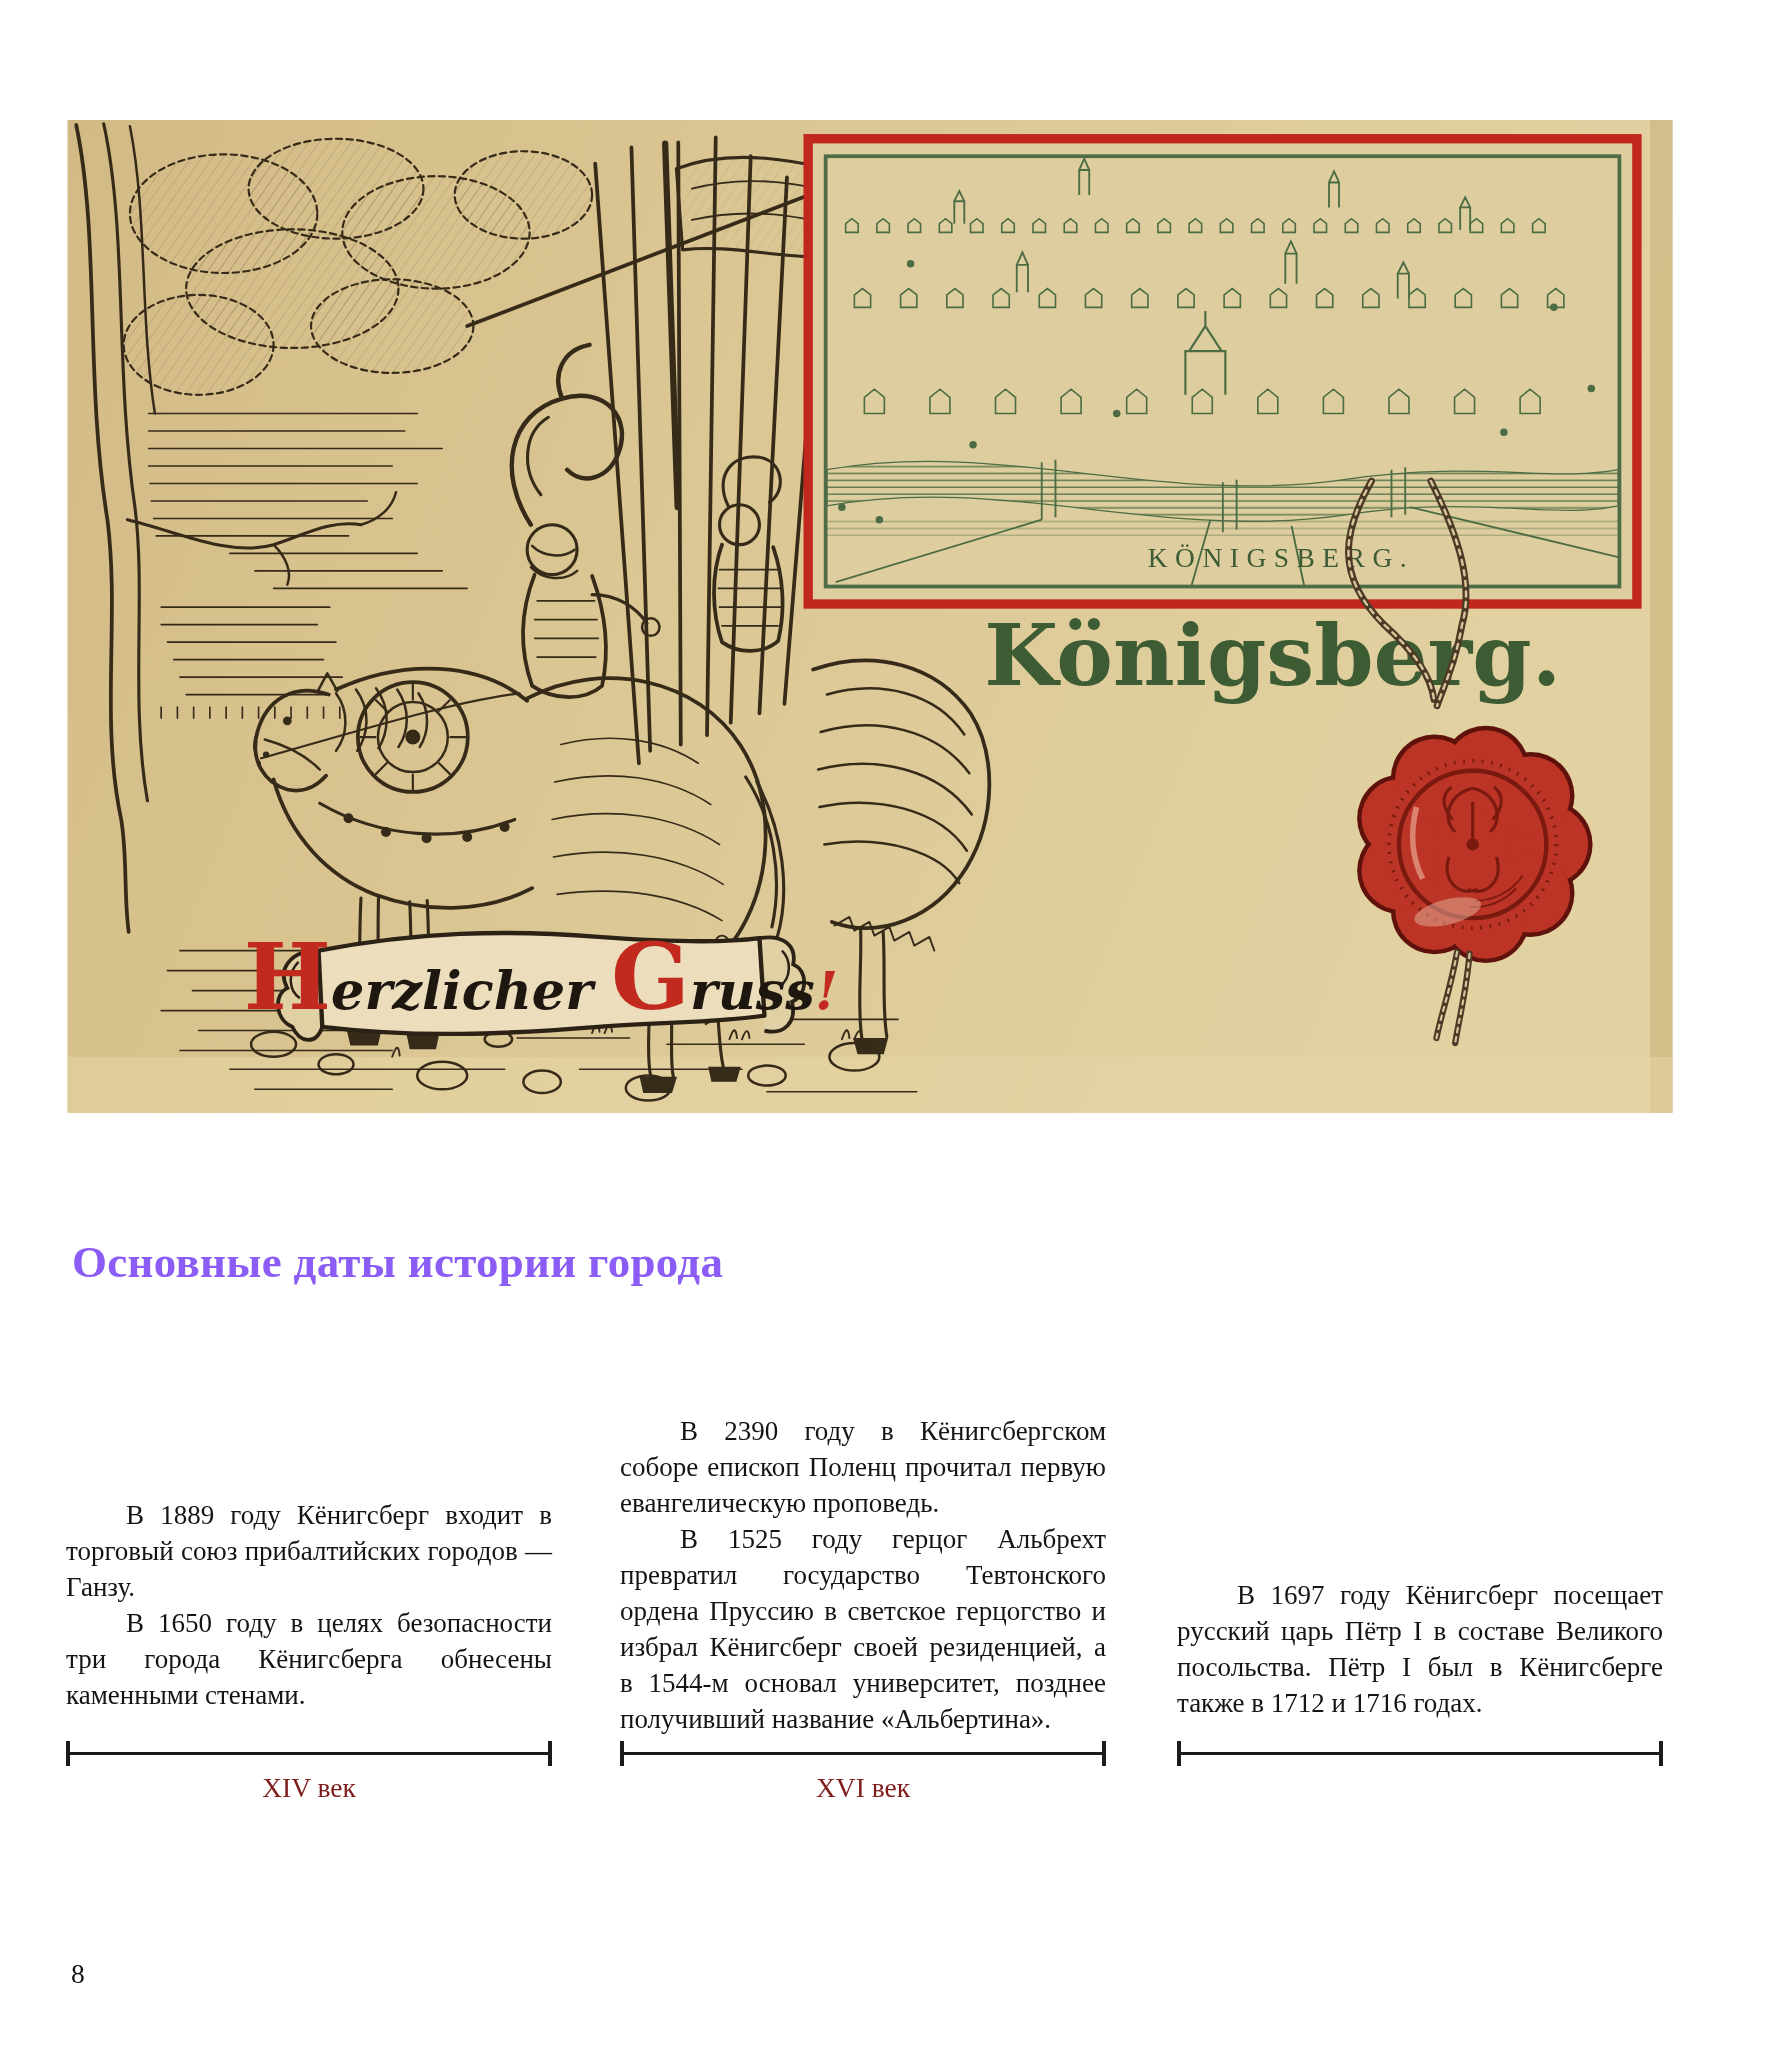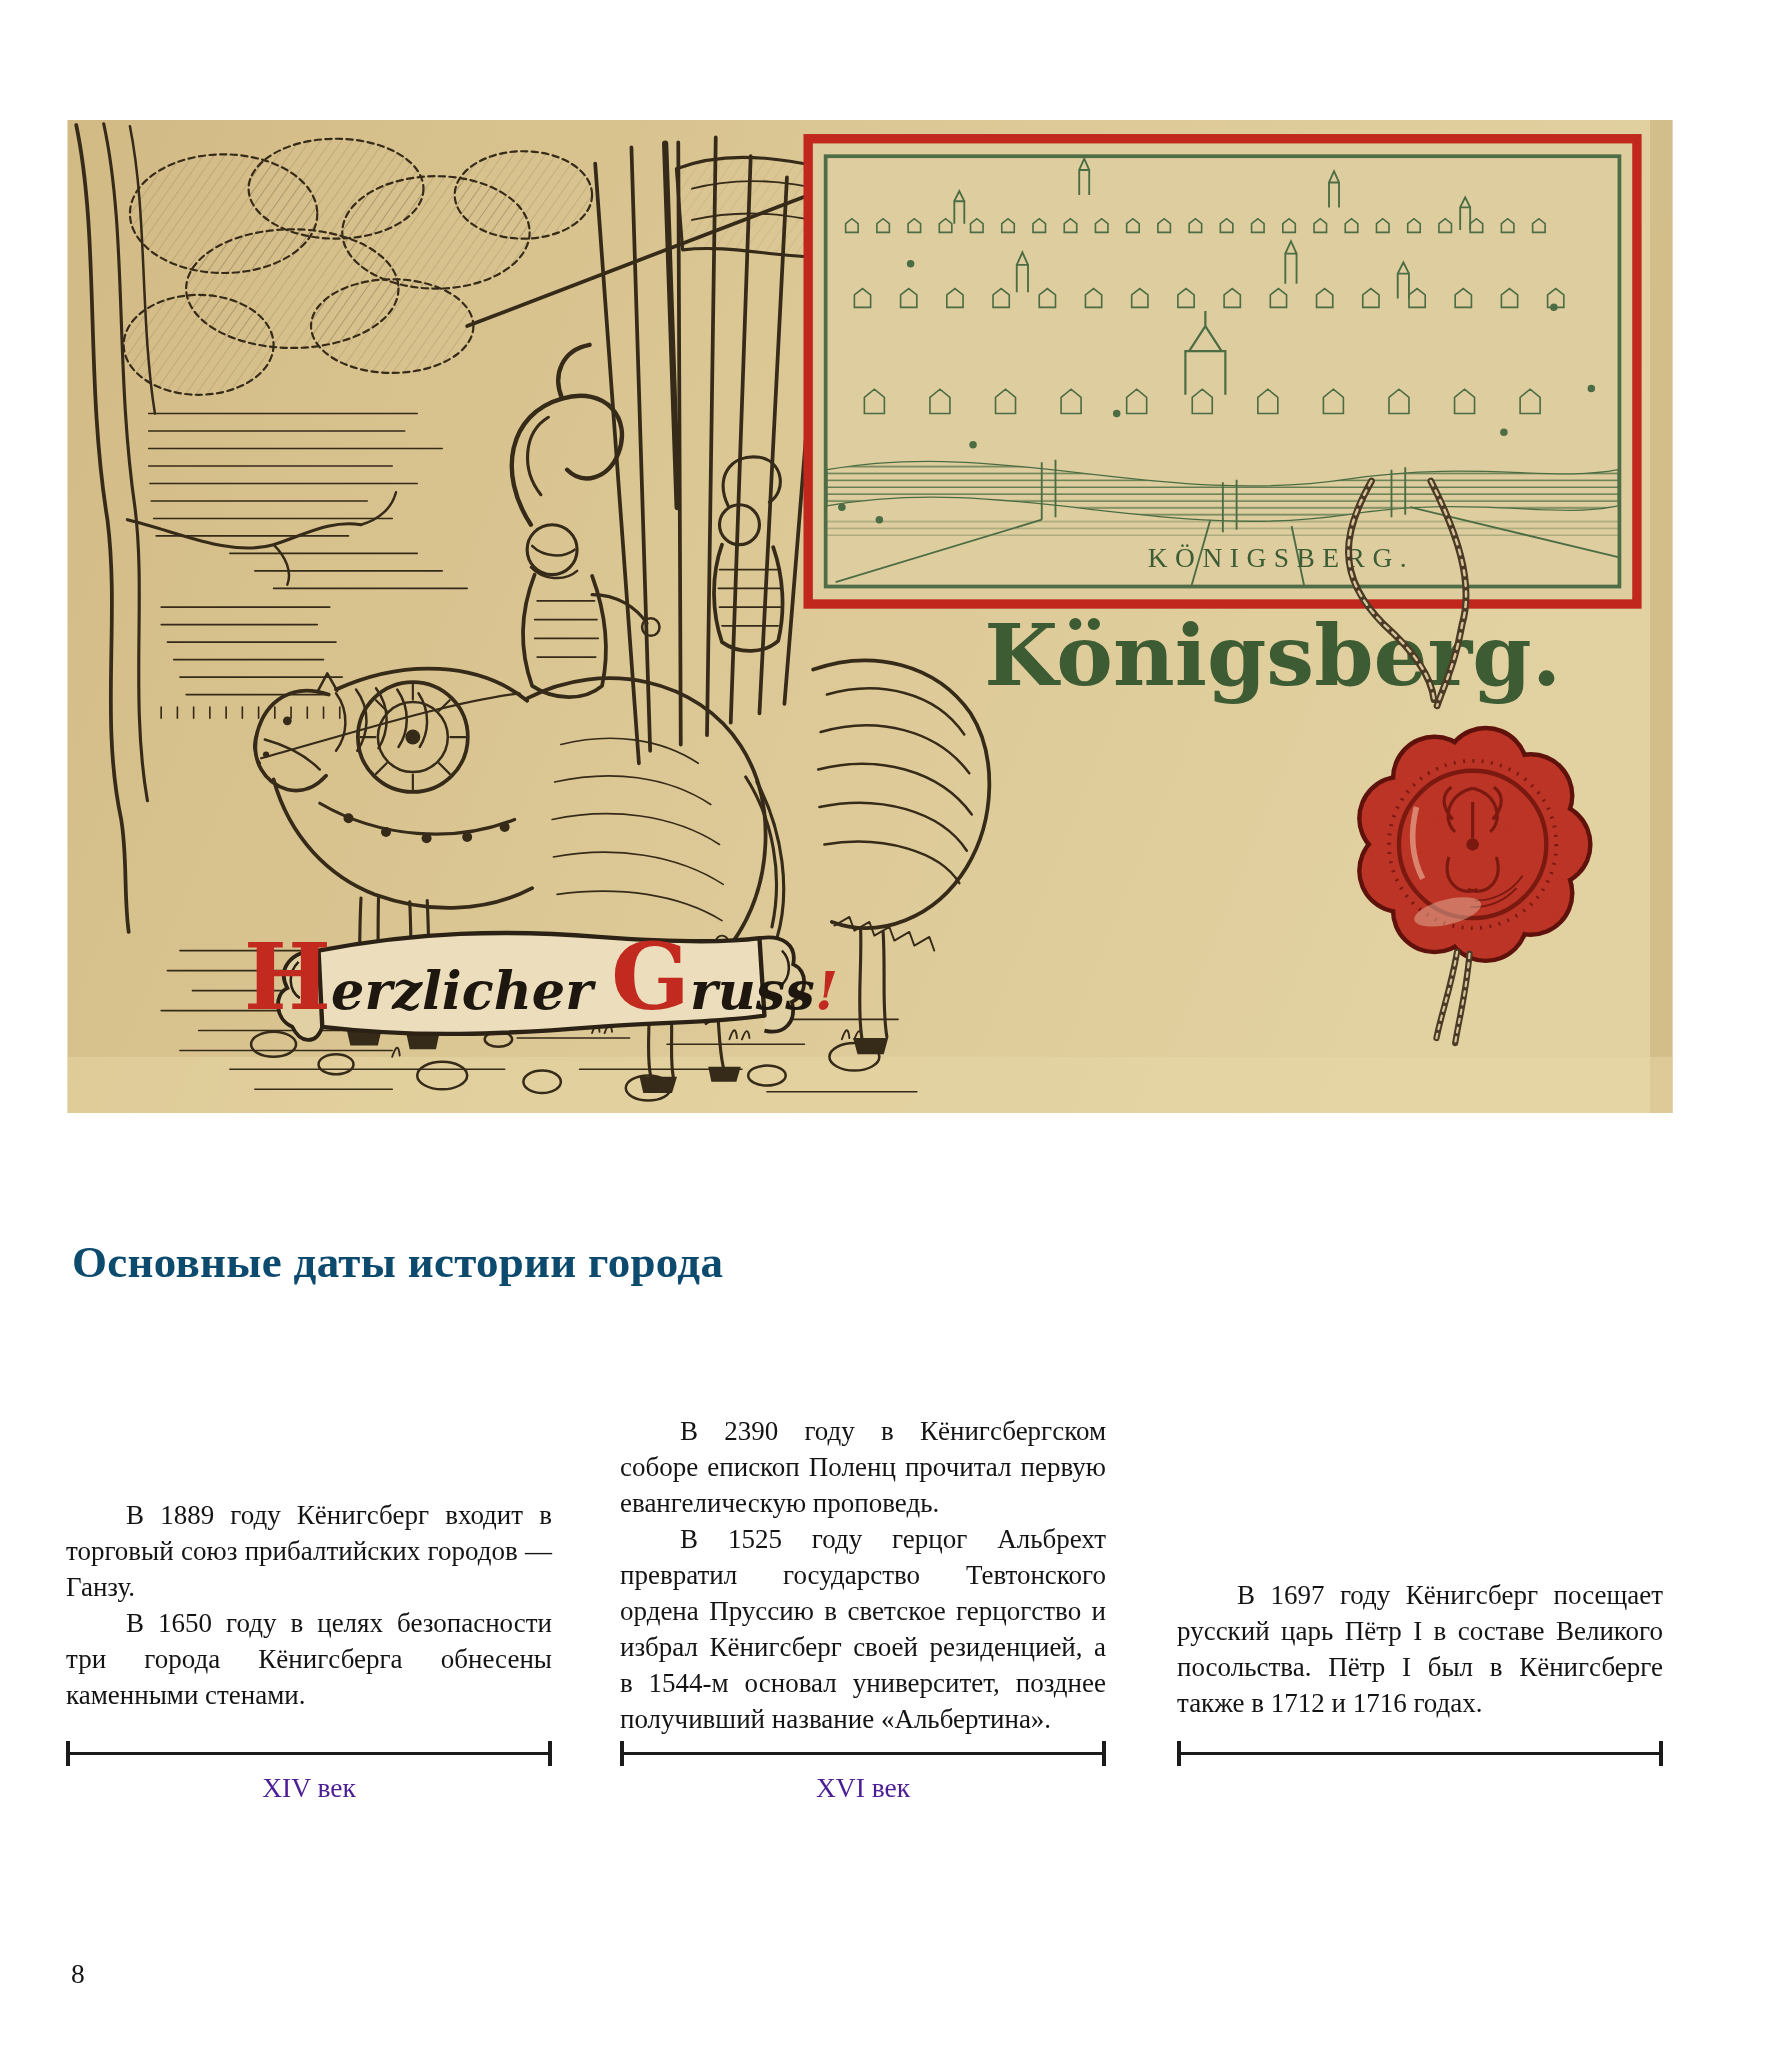--- a/index.html
+++ b/index.html
@@ -1,35 +1,35 @@
 <!DOCTYPE html>
 <html style="font-size:10px"><head>
 <meta charset="utf-8">
 <style>
   html,body{margin:0;padding:0;}
   body{width:1771px;height:2066px;background:#ffffff;font-family:"Liberation Serif",serif;}
   .page{position:relative;width:1771px;height:2066px;background:#ffffff;overflow:hidden;}
   .postcard{position:absolute;left:67px;top:120px;width:1770px;height:993px;}
   .postcard svg{display:block;}
-  .section-heading{position:absolute;left:72px;top:1236px;font-size:45px;font-weight:bold;color:#0c4a6e;letter-spacing:0.3px;}
+  .section-heading{position:absolute;left:72px;top:1236px;font-size:45px;font-weight:bold;color:#8b5cf6;letter-spacing:0.3px;}
   .col{position:absolute;width:486px;font-size:27px;line-height:36px;text-align:justify;color:#141414;}
   .col p{margin:0;text-indent:60px;}
   .col-1{left:66px;top:1497px;}
   .col-2{left:620px;top:1413px;}
   .col-3{left:1177px;top:1577px;}
   .timeline{position:absolute;width:486px;}
   .tl-1{left:66px;top:1741px;}
   .tl-2{left:620px;top:1741px;}
   .tl-3{left:1177px;top:1741px;}
   .tl-bar{position:relative;height:25px;}
   .tl-line{position:absolute;left:0;right:0;top:10.6px;height:3.7px;background:#1b1b1b;}
   .tl-cap{position:absolute;top:0;width:3.7px;height:25px;background:#1b1b1b;}
   .tl-cap.left{left:0;}
   .tl-cap.right{right:0;}
-  .tl-label{margin-top:6.2px;text-align:center;font-size:27.5px;color:#4c1d95;}
+  .tl-label{margin-top:6.2px;text-align:center;font-size:27.5px;color:#7f1d1d;}
   .page-number{position:absolute;left:71px;top:1958px;font-size:27.5px;color:#141414;}
 </style>
 </head>
 <body>
 
 <div class="page">
 
   <div class="postcard">
     <svg width="1606" height="993" viewBox="0 0 2570 1590" xmlns="http://www.w3.org/2000/svg">
       <defs>

